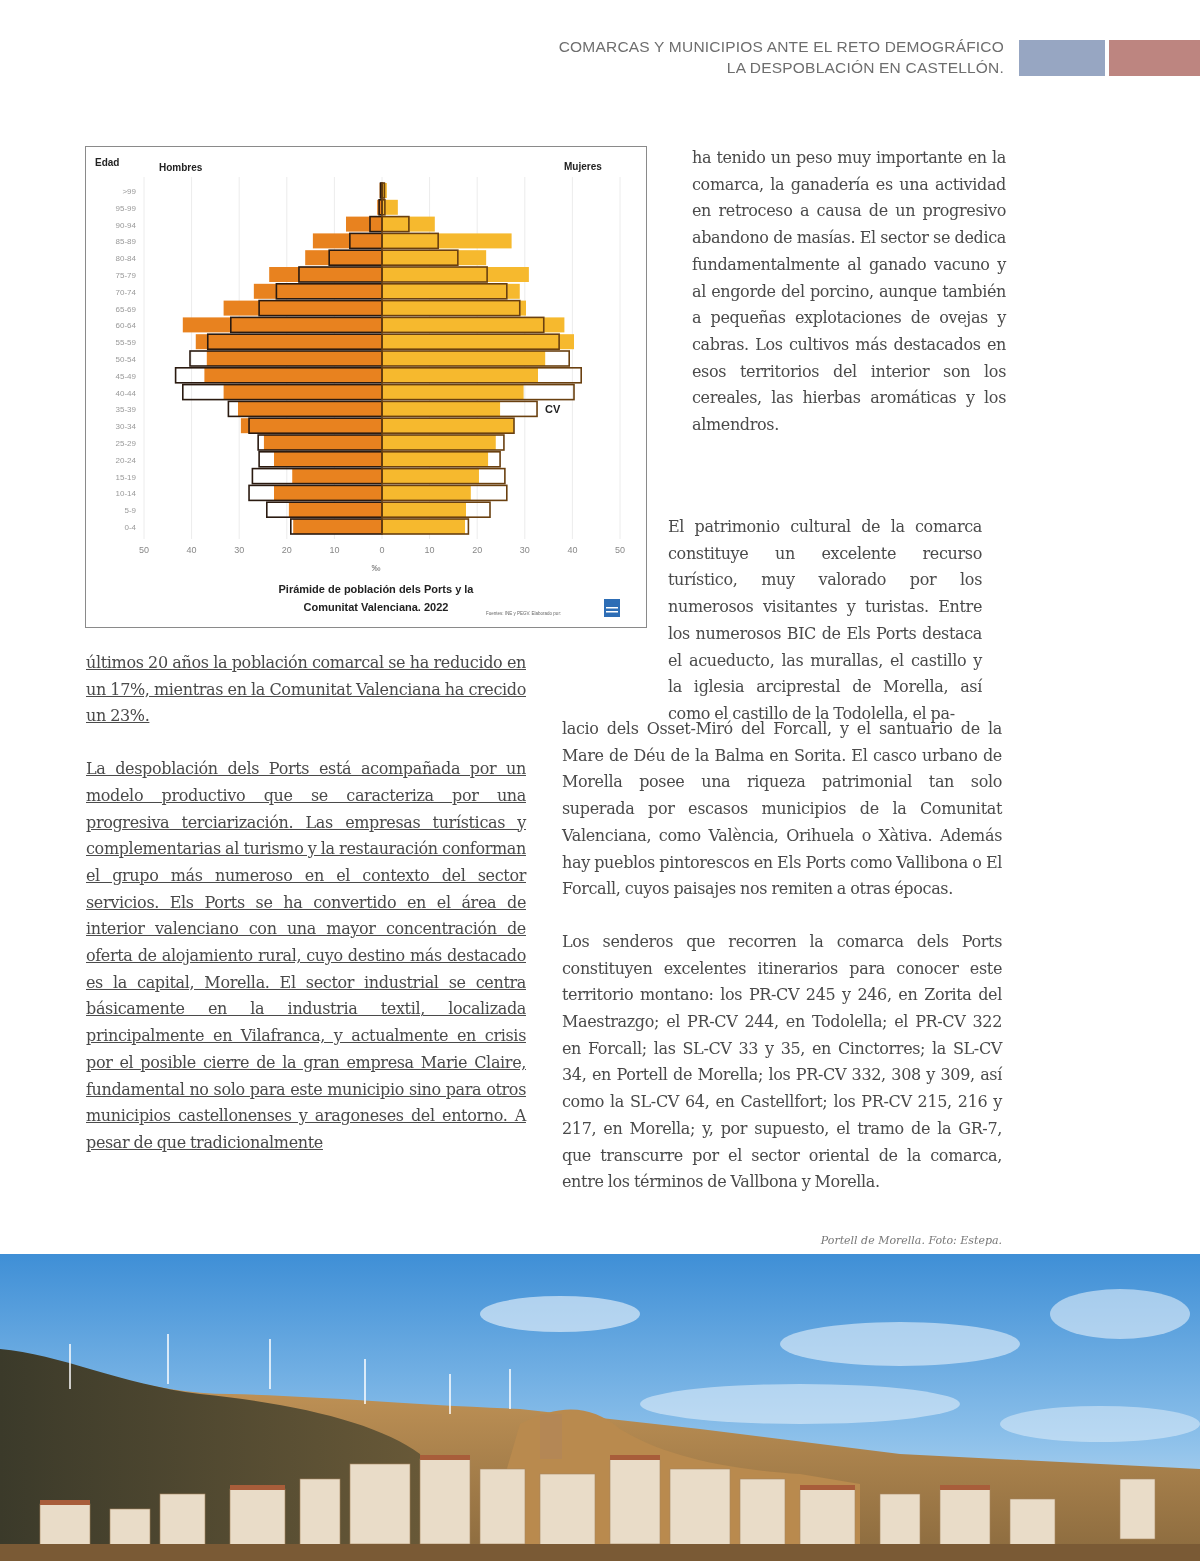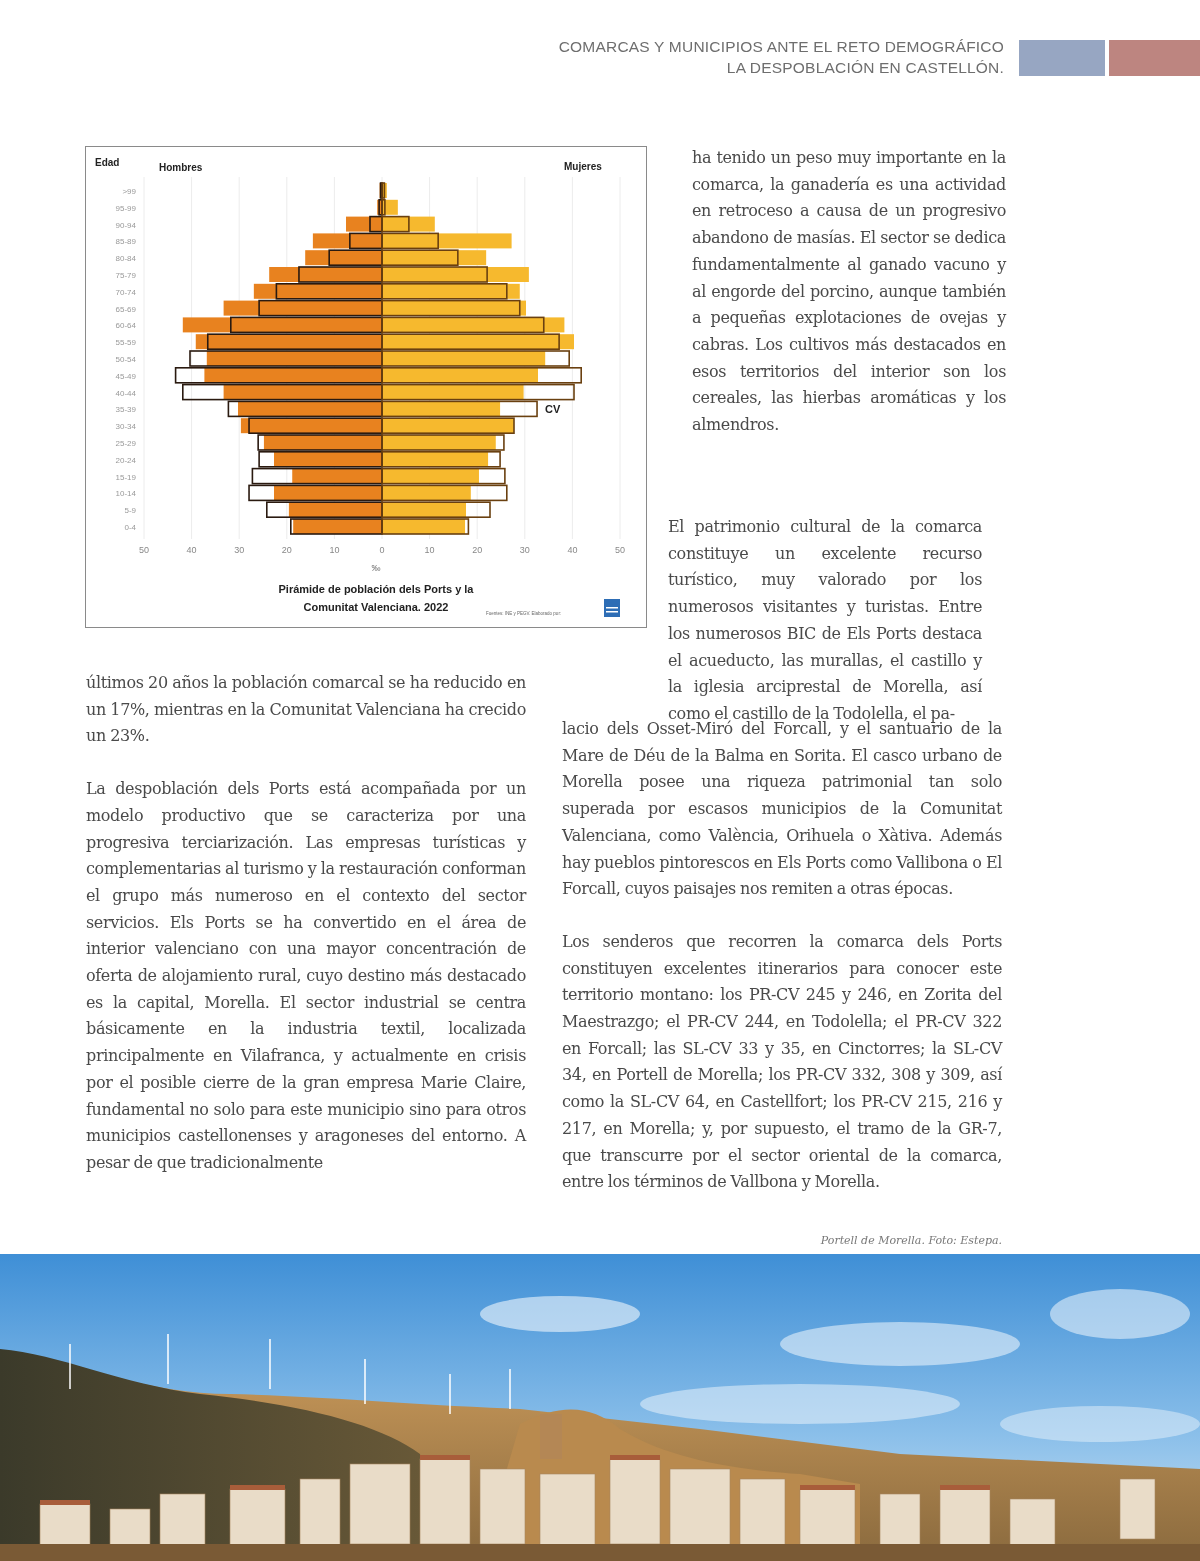--- a/index.html
+++ b/index.html
@@ -25,21 +25,21 @@
   .figure svg { position: absolute; left: 0; top: 0; }
 
   .col {
     position: absolute; font-family: "DejaVu Serif", serif; font-size: 16px;
     line-height: 26.7px; color: #4a4a4a; text-align: justify;
     letter-spacing: -0.35px; word-spacing: -0.5px;
   }
   .col p { margin: 0 0 26px 0; }
   .col-a { left: 692px; top: 145px; width: 314px; }
   .col-a2 { left: 668px; top: 466px; width: 314px; margin-top: 48px; }
-  .col-b { left: 86px; top: 670px; width: 440px; }
+  .col-b { left: 86px; top: 650px; width: 440px; text-decoration: underline; }
   .col-c { left: 562px; top: 716px; width: 440px; }
   .caption {
     position: absolute; left: 700px; top: 1234px; width: 302px; text-align: right;
     font-family: "DejaVu Serif", serif; font-style: italic; font-size: 11px; color: #777;
   }
   .photo {
     position: absolute; left: 0; top: 1254px; width: 1200px; height: 307px; overflow: hidden;
   }
 </style>
 </head>

